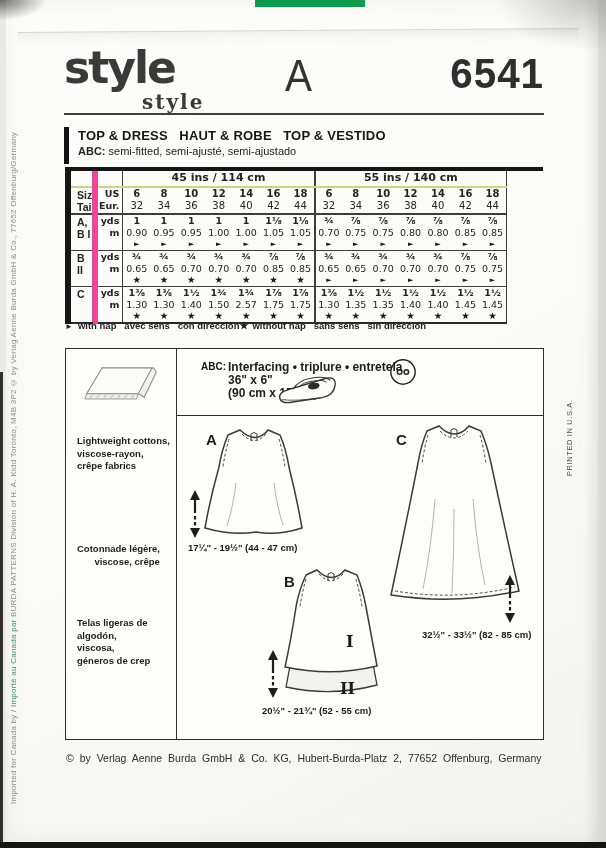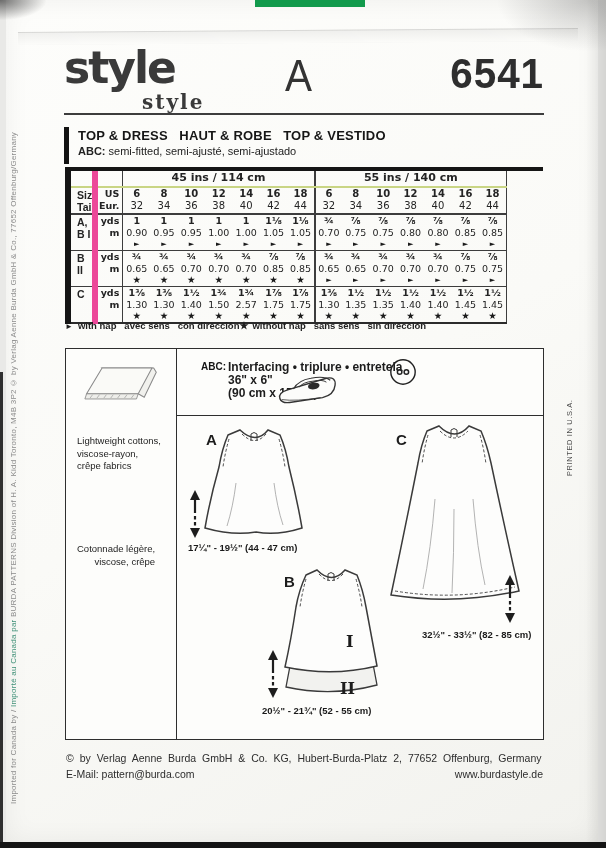--- a/index.html
+++ b/index.html
@@ -73,21 +73,21 @@
   .nap-note .txt{white-space:pre;}
   .nap-note .s-nap{font-size:8px;margin-right:5px;}
   .nap-note .s-star{font-size:10px;margin-right:4px;}
 
   
   .illus{position:absolute;left:65px;top:348px;width:477px;height:390px;
         border:1.5px solid #2e2e2e;background:#fdfdfb;}
   .left-col{position:absolute;left:0;top:0;width:110px;height:100%;border-right:1px solid #2e2e2e;}
   .swatch-wrap{position:absolute;left:12px;top:12px;width:86px;}
   .fab{position:absolute;left:11px;font-size:9.5px;line-height:1.32;color:#1d1d1d;
-        white-space:pre-line;font-weight:400;}
+        white-space:pre-line;font-weight:700;}
   .fab-en{top:86px;}
   .fab-fr{top:194px;text-align:right;}
   .fab-es{top:268px;}
   .notions{position:absolute;left:110px;top:0;right:0;height:66px;border-bottom:1px solid #2e2e2e;}
   .notions-label{position:absolute;left:25px;top:12px;font-size:10px;font-weight:800;color:#151515;}
   .notions-lines{position:absolute;left:52px;top:12px;font-size:12px;font-weight:600;
         line-height:13px;color:#1c1c1c;white-space:pre-line;}
   .iron{position:absolute;left:100px;top:18px;width:62px;height:40px;}
   .button-icon{position:absolute;left:212px;top:8px;width:30px;height:30px;}
 
@@ -476,20 +476,23 @@
           <path d="M28,8 L86,8 L70,38 L10,38 Z" fill="#fafaf7" stroke="#8a8a8a" stroke-width="1.2"></path>
           <path d="M10,38 L70,38 L68,44 L8,44 Z" fill="#eeeeea" stroke="#8a8a8a" stroke-width="1"></path>
           <path d="M14,43 L17,39 M22,43 L25,39 M30,43 L33,39 M38,43 L41,39 M46,43 L49,39 M54,43 L57,39 M62,43 L65,39" stroke="#9a9a9a" stroke-width=".8"></path>
         </svg>
       </div>
       <div class="fab fab-en">Lightweight cottons,
 viscose-rayon,
 crêpe fabrics</div>
       <div class="fab fab-fr">Cotonnade légère,
 viscose, crêpe</div>
+      <div class="fab fab-es">Telas ligeras de algodón,
+viscosa,
+géneros de crep</div>
     </div>
 
     <div class="notions">
       <div class="notions-label">ABC:</div>
       <div class="notions-lines">Interfacing • triplure • entretela
 36" x 6"
 (90 cm x 15 cm)</div>
       <div class="iron">
         <svg viewBox="0 0 64 40" width="62" height="40">
           <path d="M4,32 Q2,26 12,23 L52,11 Q62,9 61,18 Q60,28 48,31 L14,36 Q6,37 4,32 Z" fill="#fcfcfa" stroke="#333" stroke-width="1.4"></path>
@@ -563,17 +566,13 @@
         <polygon points="8,1 3,11 13,11" fill="#1d1d1d"></polygon>
         <line x1="8" y1="10" x2="8" y2="24" stroke="#1d1d1d" stroke-width="2.2"></line>
         <line x1="8" y1="27" x2="8" y2="40" stroke="#1d1d1d" stroke-width="2.2" stroke-dasharray="3.5,2.5"></line>
         <polygon points="8,49 3,39 13,39" fill="#1d1d1d"></polygon>
       </svg>
     </div>
     <div class="len-text len-b">20½" - 21¾" (52 - 55 cm)</div>
   </div>
 
   <div class="footer-line1">© by Verlag Aenne Burda GmbH &amp; Co. KG, Hubert-Burda-Platz 2, 77652 Offenburg, Germany</div>
-  <div class="footer-line2">
-    <span>E-Mail: pattern@burda.com</span>
-    <span>www.burdastyle.de</span>
-  </div>
 </div>
 
 </body></html>

